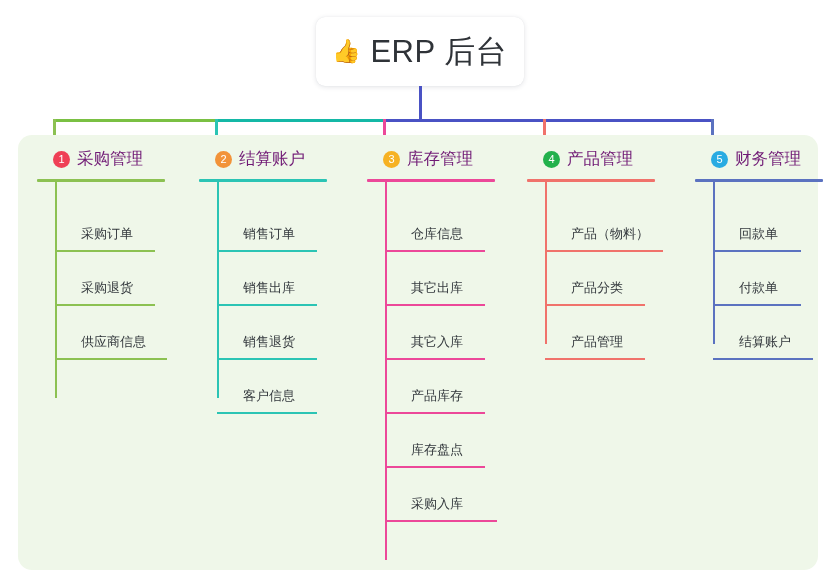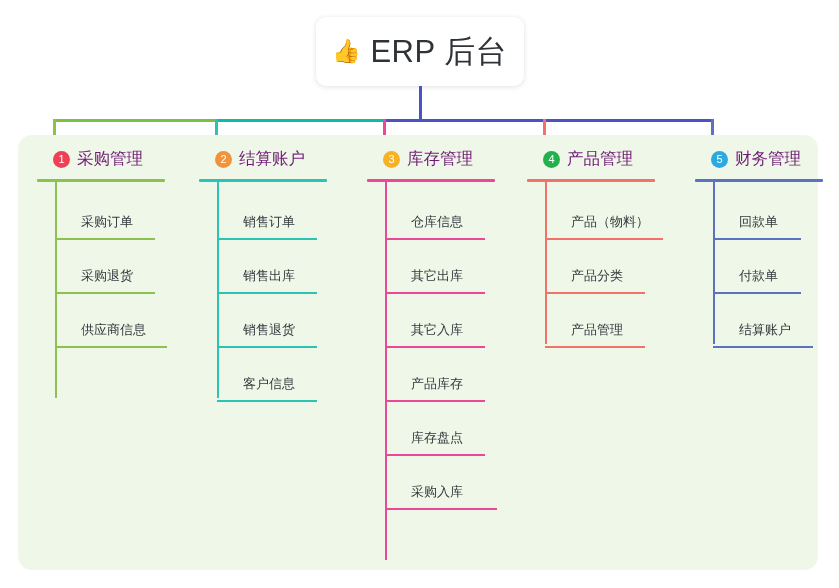--- a/index.html
+++ b/index.html
@@ -94,21 +94,21 @@
     white-space: nowrap;
   }
   .head-rule {
     height: 3px;
     margin-top: 7px;
     border-radius: 1px;
   }
   .items {
     position: relative;
     margin-left: 18px;
-    padding-top: 4px;
+    padding-top: 16px;
   }
   .spine {
     position: absolute;
     left: 0;
     top: 0;
     width: 2px;
   }
   .item {
     position: relative;
     height: 54px;

